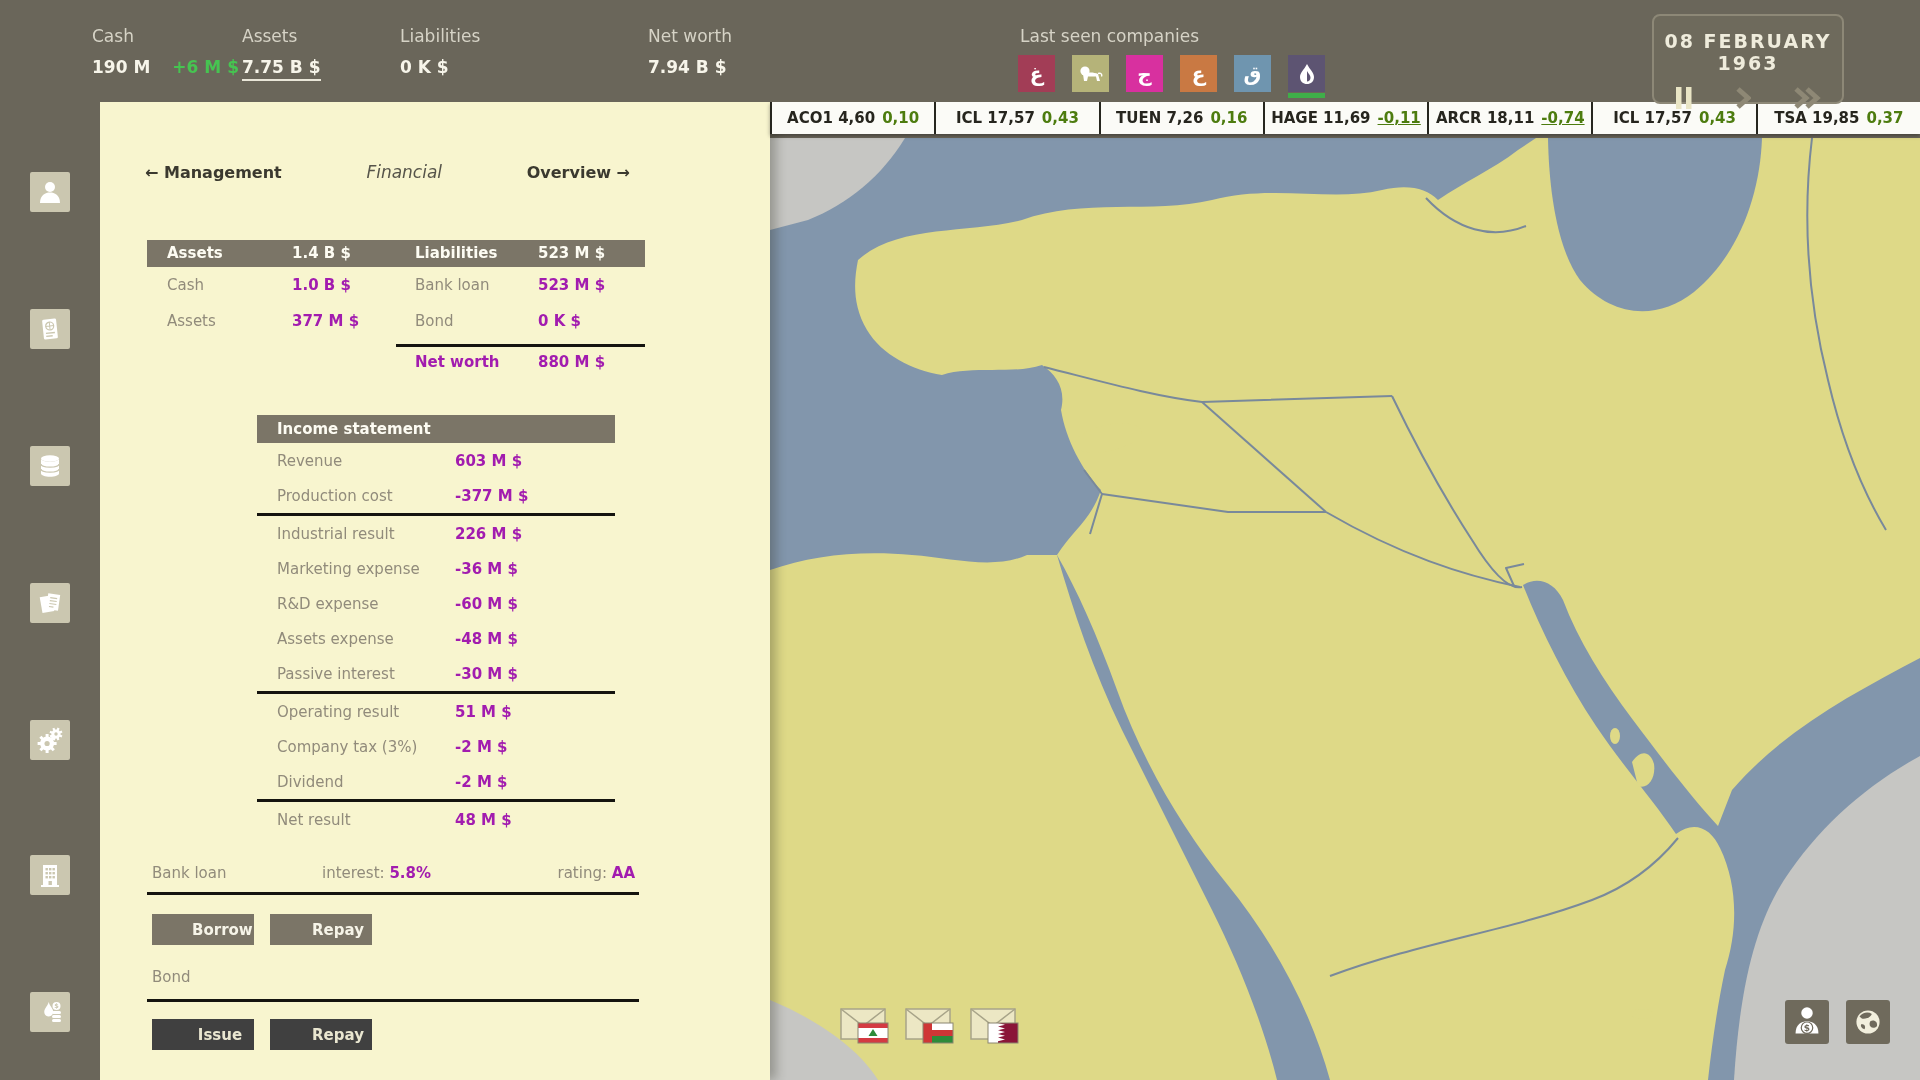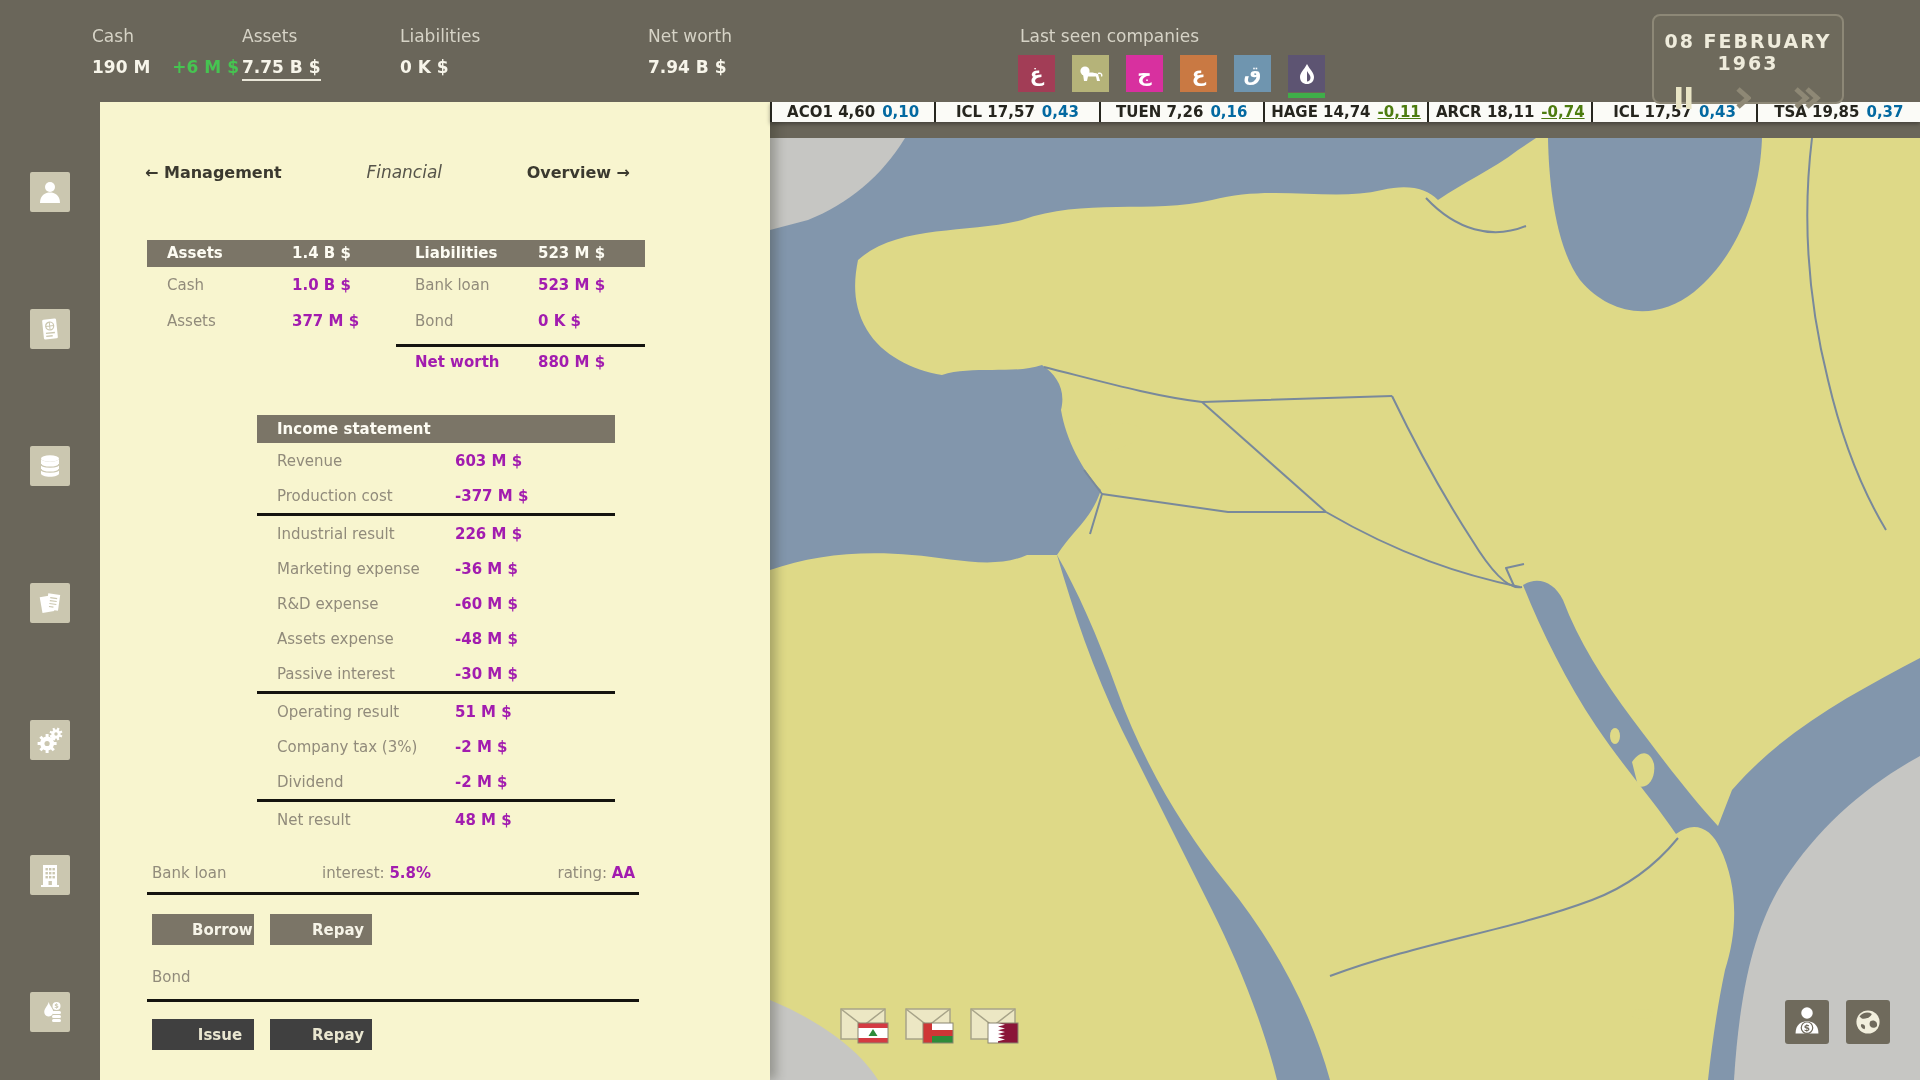--- a/index.html
+++ b/index.html
@@ -64,27 +64,27 @@
   .loan-row .mid{position:absolute;left:170px;}
   .loan-row .rgt{position:absolute;right:0;}
   .hline{position:absolute;left:47px;width:492px;height:3px;background:#15140f;}
   .btn{position:absolute;width:102px;height:31px;border:none;cursor:pointer;
        font-family:inherit;font-size:15px;font-weight:bold;padding-left:40px;}
   .btn.on{background:#7b7567;color:#f6f4e8;}
   .btn.off{background:#404040;color:#e9e6d0;cursor:default;}
   .bond-label{position:absolute;left:52px;top:866px;font-size:15px;color:#918b7b;}
 
   
-  .ticker{position:absolute;left:770px;top:102px;width:1150px;height:20px;display:flex;
+  .ticker{position:absolute;left:770px;top:102px;width:1150px;height:32px;display:flex;
           background:#fbfbf7;z-index:4;border-left:2px solid #26261f;box-sizing:border-box;
           box-shadow:0 2px 4px rgba(0,0,0,.35);}
   .t-cell{flex:1;display:flex;align-items:center;justify-content:center;gap:7px;
           border-right:2px solid #26261f;font-size:15px;font-weight:bold;color:#26251e;cursor:pointer;}
   .t-cell:last-child{border-right:none;}
-  .t-cell .chg.up{color:#0369a1;} .t-cell .chg.down{color:#4d7c0f;text-decoration:underline;}
+  .t-cell .chg.up{color:#4d7c0f;} .t-cell .chg.down{color:#4d7c0f;text-decoration:underline;}
 
   .map{position:absolute;left:770px;top:138px;width:1150px;height:942px;z-index:1;}
   .map svg.world{display:block;}
   .envelopes{position:absolute;left:70px;top:868px;display:flex;gap:15px;}
   .envelope{cursor:pointer;}
   .map-btn{position:absolute;width:44px;height:44px;background:#6f6a5c;border-radius:3px;
            display:flex;align-items:center;justify-content:center;cursor:pointer;}
   .map-btn.trader{left:1015px;top:862px;}
   .map-btn.globe{left:1076px;top:862px;}
 </style>
@@ -377,21 +377,21 @@
       </div>
     <div class="t-cell">
         <span>ICL 17,57</span>
         <span class="chg up">0,43</span>
       </div>
     <div class="t-cell">
         <span>TUEN 7,26</span>
         <span class="chg up">0,16</span>
       </div>
     <div class="t-cell">
-        <span>HAGE 14,74</span>
+        <span>HAGE 11,69</span>
         <span class="chg down">-0,11</span>
       </div>
     <div class="t-cell">
         <span>ARCR 18,11</span>
         <span class="chg down">-0,74</span>
       </div>
     <div class="t-cell">
         <span>ICL 17,57</span>
         <span class="chg up">0,43</span>
       </div>

